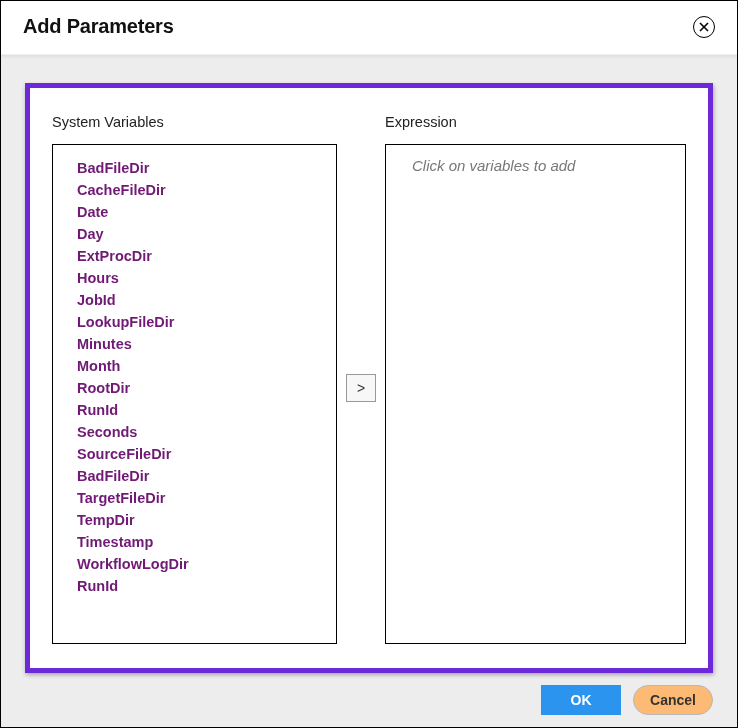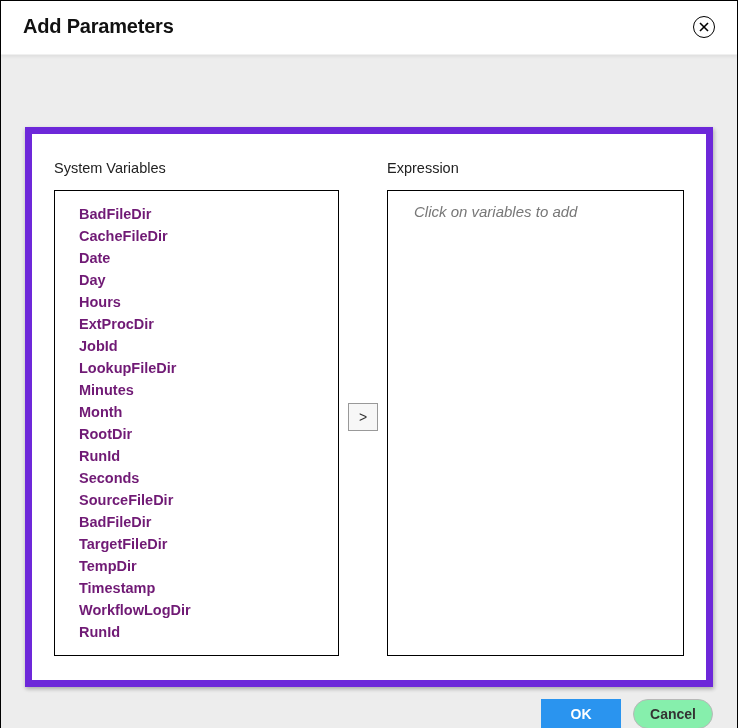--- a/index.html
+++ b/index.html
@@ -34,25 +34,25 @@
     cursor: pointer; background: #fff;
   }
   .close-btn svg { width: 10px; height: 10px; }
   .body-area {
     flex: 1; background: #ededed; position: relative;
     padding: 28px 24px 12px 24px;
     display: flex; flex-direction: column;
   }
   .panel {
     background: #fff;
-    border: 7px solid #6d28d9;
+    border: 5px solid #6d28d9;
     box-shadow: 0 2px 4px rgba(0,0,0,0.18), 2px 2px 4px rgba(0,0,0,0.12);
     flex: 1;
     padding: 26px 22px 24px 22px;
-    display: flex; flex-direction: row; margin-top: 44px;
+    display: flex; flex-direction: row;
   }
   .col {
     display: flex; flex-direction: column;
   }
   .col.left { flex: 0 0 285px; }
   .col.mid  { flex: 0 0 48px; align-items: center; justify-content: center; }
   .col.right{ flex: 1; }
   .col-header {
     font-size: 14.5px; color: #222; margin-bottom: 14px;
   }
@@ -99,21 +99,21 @@
     font-size: 14px;
     display: flex; align-items: center; justify-content: center;
     cursor: pointer;
     border: 1px solid transparent;
     font-weight: bold;
   }
   .btn.primary {
     background: #2a94ef; color: #fff; border-color: #2a94ef;
   }
   .btn.secondary {
-    background: #86efac; color: #333; border-color: #b8b8b8; border-radius: 15px;
+    background: #fdba74; color: #333; border-color: #b8b8b8; border-radius: 15px;
   }
 </style>
 </head>
 <body>
 
 <div class="frame">
 
   <div class="header">
     <div class="title">Add Parameters</div>
     <div class="close-btn">
@@ -127,22 +127,22 @@
   <div class="body-area">
     <div class="panel">
 
       <div class="col left">
         <div class="col-header">System Variables</div>
         <div class="listbox" id="var-list">
             <div class="item">BadFileDir</div>
             <div class="item">CacheFileDir</div>
             <div class="item">Date</div>
             <div class="item">Day</div>
+            <div class="item">ExtProcDir</div>
             <div class="item">Hours</div>
-            <div class="item">ExtProcDir</div>
             <div class="item">JobId</div>
             <div class="item">LookupFileDir</div>
             <div class="item">Minutes</div>
             <div class="item">Month</div>
             <div class="item">RootDir</div>
             <div class="item">RunId</div>
             <div class="item">Seconds</div>
             <div class="item">SourceFileDir</div>
             <div class="item">BadFileDir</div>
             <div class="item">TargetFileDir</div>

